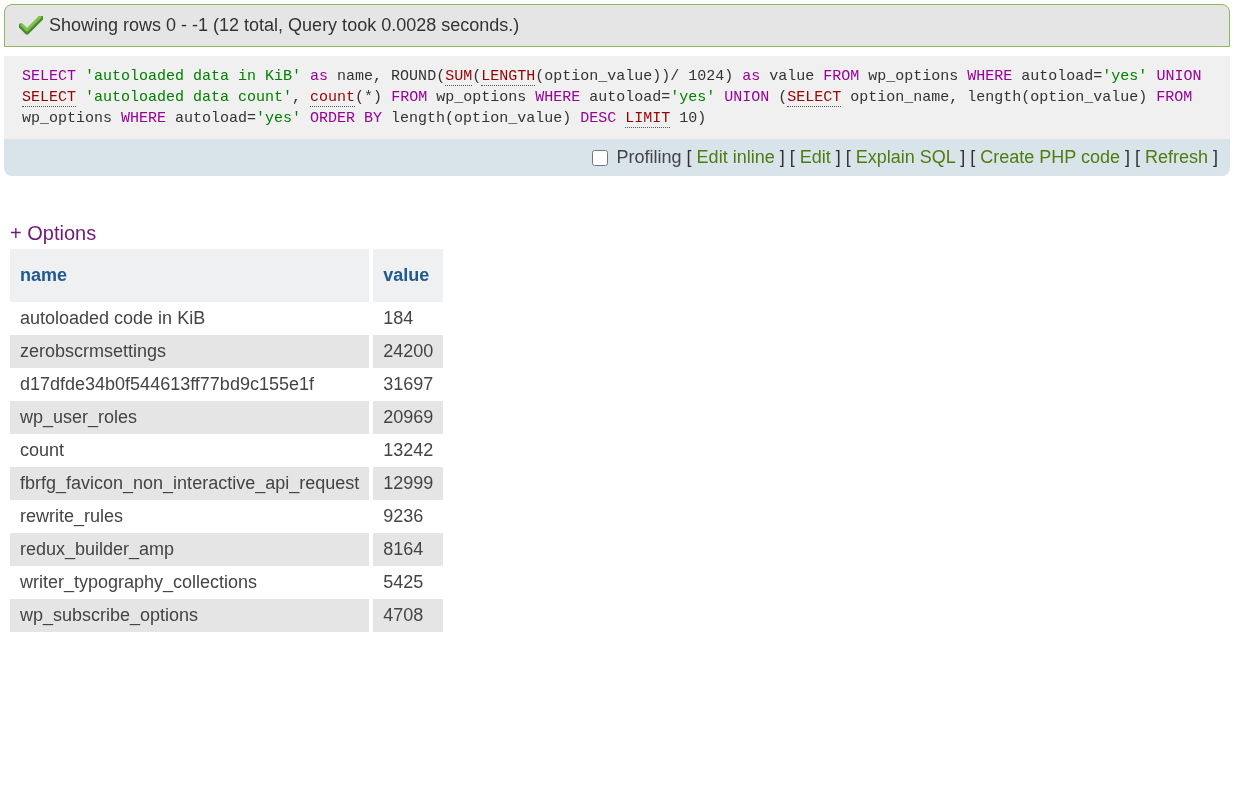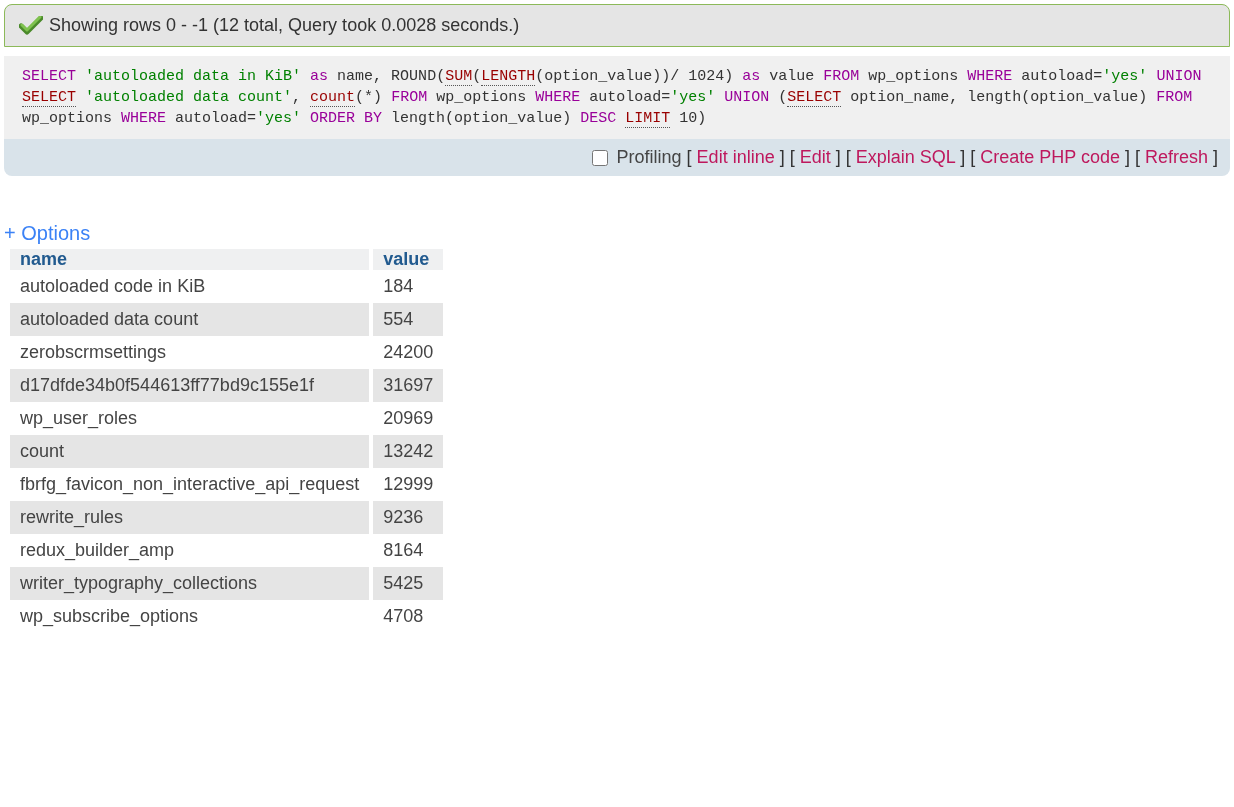--- a/index.html
+++ b/index.html
@@ -51,39 +51,40 @@
       font-size: 18px;
       color: #444;
     }
     .actions-bar input[type="checkbox"] {
       width: 16px;
       height: 16px;
       vertical-align: middle;
       margin-right: 4px;
     }
     .actions-bar a {
-      color: #be185d;
+      color: #4d7c0f;
       text-decoration: none;
     }
     .options-link {
       display: inline-block;
       margin-top: 46px;
+      margin-left: 6px;
       font-size: 20px;
-      color: #3b82f6;
+      color: #701a75;
       text-decoration: none;
     }
     table {
       border-collapse: collapse;
       margin-top: 4px;
       margin-left: 6px;
     }
     th {
       background: #eff0f1;
       text-align: left;
-      padding: 0 10px;
+      padding: 16px 10px;
       font-size: 18px;
       color: #215a8f;
       font-weight: bold;
       border-right: 4px solid #fff;
       margin-top: 24px;
     }
     th:last-child { border-right: none; }
     td {
       padding: 6px 10px;
       font-size: 18px;
@@ -126,24 +127,20 @@
       <th><a href="#" style="color:#215a8f;text-decoration:none;">name</a></th>
       <th><a href="#" style="color:#215a8f;text-decoration:none;">value</a></th>
     </tr>
   </thead>
   <tbody id="results-body">
       <tr>
         <td>autoloaded code in KiB</td>
         <td>184</td>
       </tr>
       <tr>
-        <td>autoloaded data count</td>
-        <td>554</td>
-      </tr>
-      <tr>
         <td>zerobscrmsettings</td>
         <td>24200</td>
       </tr>
       <tr>
         <td>d17dfde34b0f544613ff77bd9c155e1f</td>
         <td>31697</td>
       </tr>
       <tr>
         <td>wp_user_roles</td>
         <td>20969</td>

